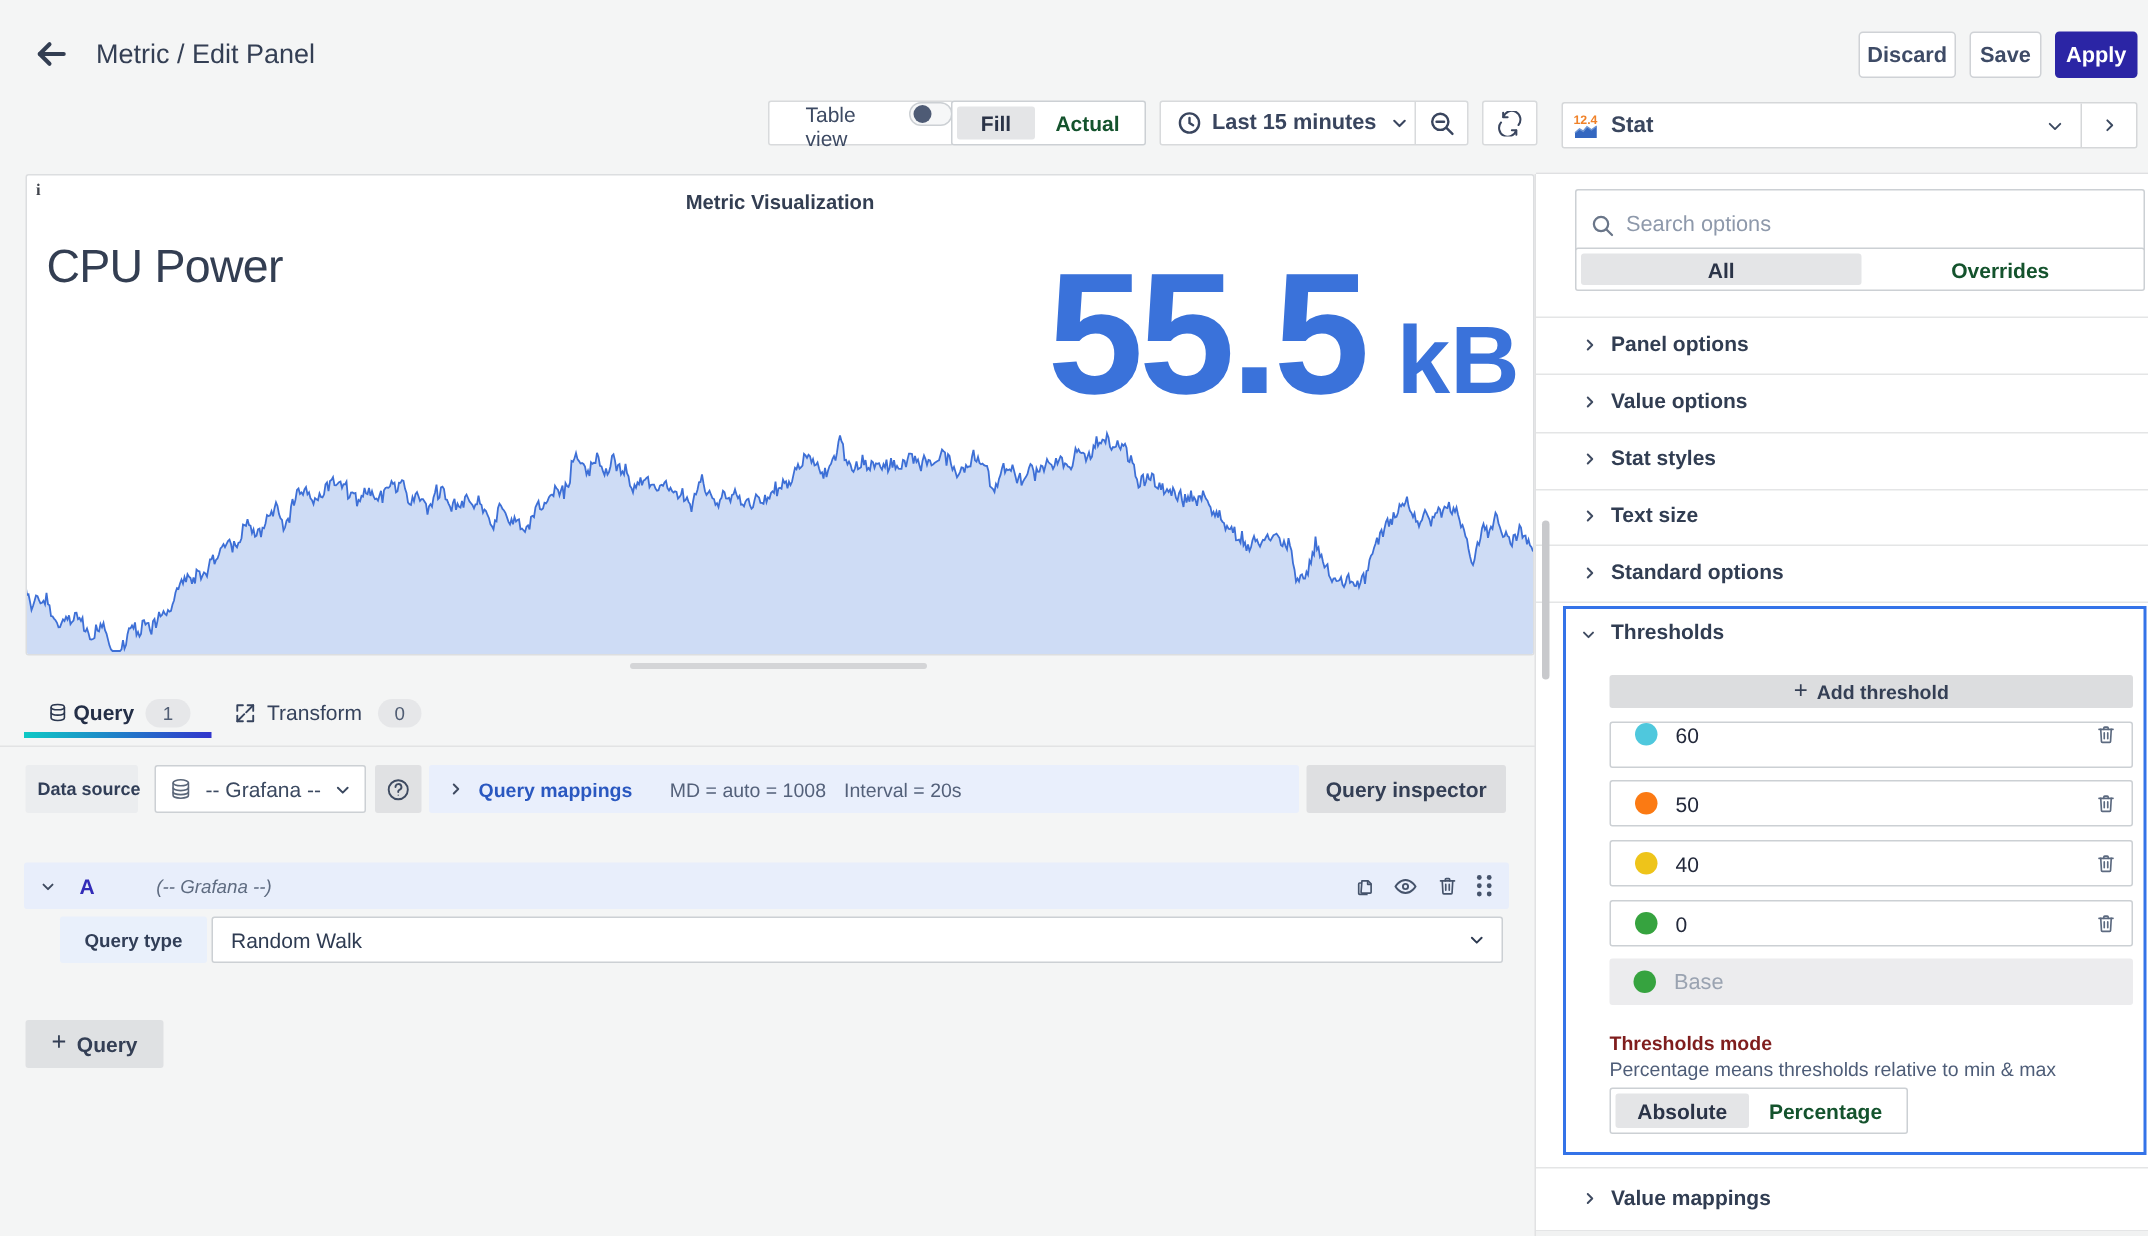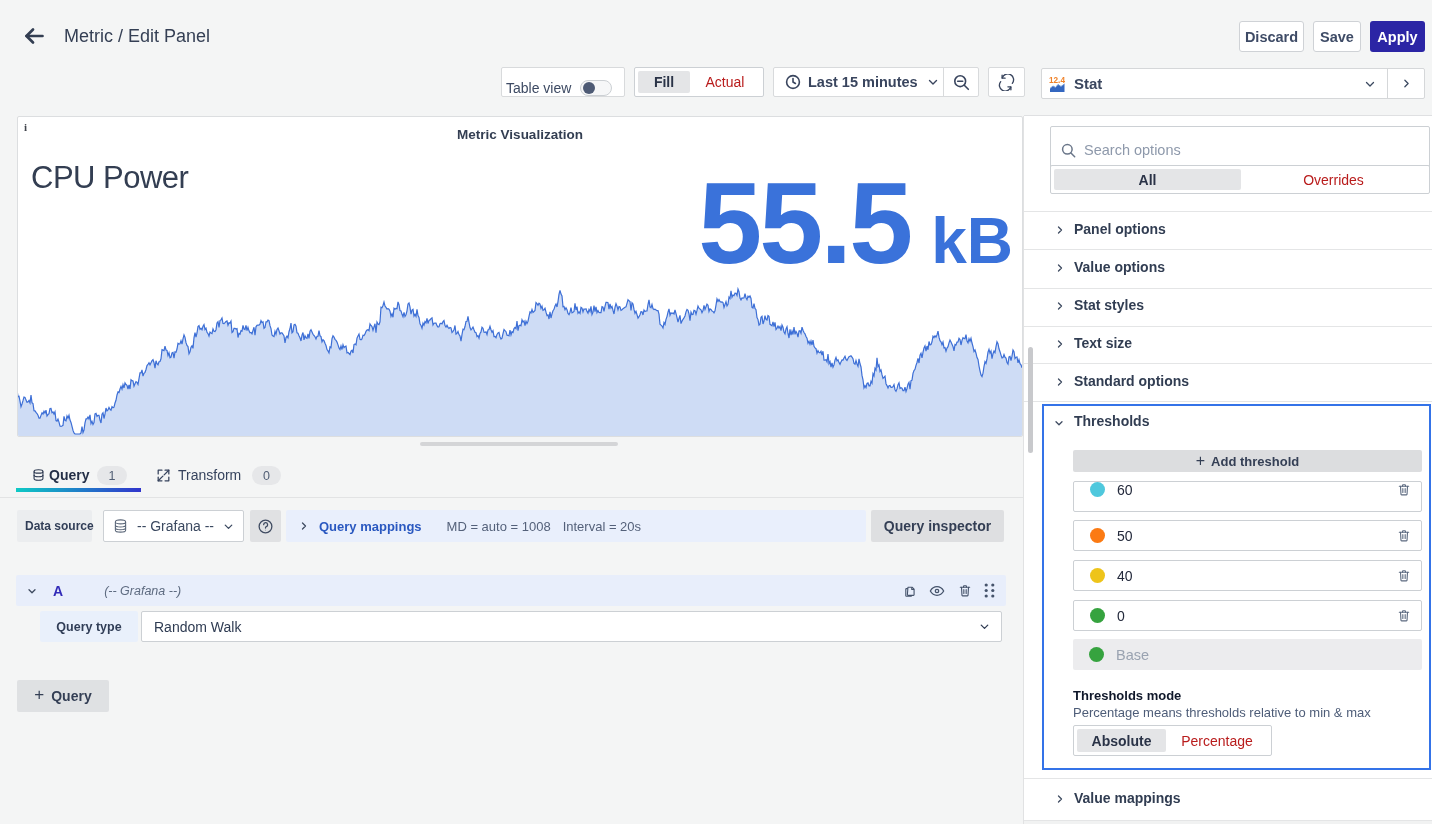--- a/index.html
+++ b/index.html
@@ -5,40 +5,40 @@
   * { margin:0; padding:0; box-sizing:border-box; }
   html,body { width:1432px; height:824px; overflow:hidden; background:#f4f5f5;
     font-family:"Liberation Sans", sans-serif; color:#3d4a63; }
   .abs { position:absolute; }
   .card { background:#fff; border:1px solid #d8dadc; border-radius:2px; }
   .btn-gray { background:#dfe1e3; border-radius:2px; display:flex; align-items:center; justify-content:center;
     font-weight:bold; color:#343f55; }
   .seg { border:1px solid #ccd0d4; border-radius:2px; background:#fff; display:flex; align-items:flex-start; padding:3px; }
   .seg .on { background:#e4e5e7; border-radius:2px; font-weight:bold; color:#2a3347;
     display:flex; align-items:center; justify-content:center; height:100%; }
-  .seg .off { display:flex; align-items:center; justify-content:center; color:#b91c1c; height:100%; }
+  .seg .off { display:flex; align-items:center; justify-content:center; color:#14532d; height:100%;font-weight:bold; }
   svg { display:block; }
 </style>
 </head>
 <body>
 
 <svg class="abs" style="left:22px;top:24px" width="24" height="24" viewBox="0 0 24 24" fill="none" stroke="#333e52" stroke-width="2.7" stroke-linecap="round" stroke-linejoin="round">
   <path d="M20.5 12H4.5"></path>
     <path d="M11 5.5 4.5 12l6.5 6.5"></path>
 </svg>
 <div class="abs" style="left:64px;top:26px;font-size:18px;font-weight:500;color:#343f54">Metric / Edit Panel</div>
 
 <div class="abs card" style="left:1239px;top:21px;width:65px;height:31px;border-color:#cfd2d6;border-radius:3px;
   display:flex;align-items:center;justify-content:center;font-size:14.5px;font-weight:bold;color:#3e4b66">Discard</div>
 <div class="abs card" style="left:1313px;top:21px;width:48px;height:31px;border-color:#cfd2d6;border-radius:3px;
   display:flex;align-items:center;justify-content:center;font-size:14.5px;font-weight:bold;color:#3e4b66">Save</div>
 <div class="abs" style="left:1370px;top:21px;width:55px;height:31px;background:#2b25a5;border-radius:3px;
   display:flex;align-items:center;justify-content:center;font-size:14.5px;font-weight:bold;color:#fff">Apply</div>
 
-<div class="abs card" style="left:501px;top:67px;width:124px;height:30px;display:flex;align-items:flex-end;padding-left:4px">
+<div class="abs card" style="left:512px;top:67px;width:124px;height:30px;display:flex;align-items:flex-start;padding-left:24px">
   <span style="font-size:14px;color:#3d4a63">Table view</span>
   <span style="margin-left:9px;width:32px;height:16px;border-radius:8px;background:#f6f7f8;border:1px solid #ccd0d4;position:relative;display:inline-block">
     <span style="position:absolute;left:2px;top:1px;width:12px;height:12px;border-radius:50%;background:#4e5b75"></span>
   </span>
 </div>
 <div class="abs seg" style="left:634px;top:67px;width:130px;height:30px">
   <div class="on" style="width:52px;font-size:14px">Fill</div>
   <div class="off" style="width:70px;font-size:14px">Actual</div>
 </div>
 <div class="abs card" style="left:773px;top:67px;width:206px;height:30px;display:flex;align-items:center">
@@ -289,21 +289,21 @@
       <path d="M4 6.5h16"></path>
       <path d="M9.5 6.5V4.8a1 1 0 0 1 1-1h3a1 1 0 0 1 1 1v1.7"></path>
       <path d="M6 6.5l.8 13.7a1 1 0 0 0 1 1h8.4a1 1 0 0 0 1-1l.8-13.7"></path>
       <path d="M10 10.5v6.5M14 10.5v6.5"></path>
   </svg>
 </div>
 <div class="abs" style="left:1073px;top:639px;width:349px;height:31px;background:#ececee;border-radius:2px;display:flex;align-items:center">
   <span style="margin-left:16px;width:15px;height:15px;border-radius:50%;background:#36a33f"></span>
   <span style="margin-left:12px;font-size:14.5px;color:#9aa3b1">Base</span>
 </div>
-<div class="abs" style="left:1073px;top:688px;font-size:13px;font-weight:bold;color:#0f172a">Thresholds mode</div>
+<div class="abs" style="left:1073px;top:688px;font-size:13px;font-weight:bold;color:#7f1d1d">Thresholds mode</div>
 <div class="abs" style="left:1073px;top:705px;font-size:13px;color:#4e5d78">Percentage means thresholds relative to min &amp; max</div>
 <div class="abs seg" style="left:1073px;top:725px;width:199px;height:31px;border-color:#ccd0d4">
   <div class="on" style="width:89px;font-size:14px">Absolute</div>
   <div class="off" style="flex:1;font-size:14px">Percentage</div>
 </div>
 <div class="abs" style="left:1024px;top:778px;width:408px;height:1px;background:#e4e5e6"></div>
 <svg class="abs" style="left:1054px;top:793px" width="12" height="12" viewBox="0 0 24 24" fill="none" stroke="#3f4b61" stroke-width="2.6" stroke-linecap="round" stroke-linejoin="round">
     <path d="M9 6l6 6-6 6"></path>
   </svg>
 <div class="abs" style="left:1074px;top:790px;font-size:14px;font-weight:bold;color:#313d52">Value mappings</div>

